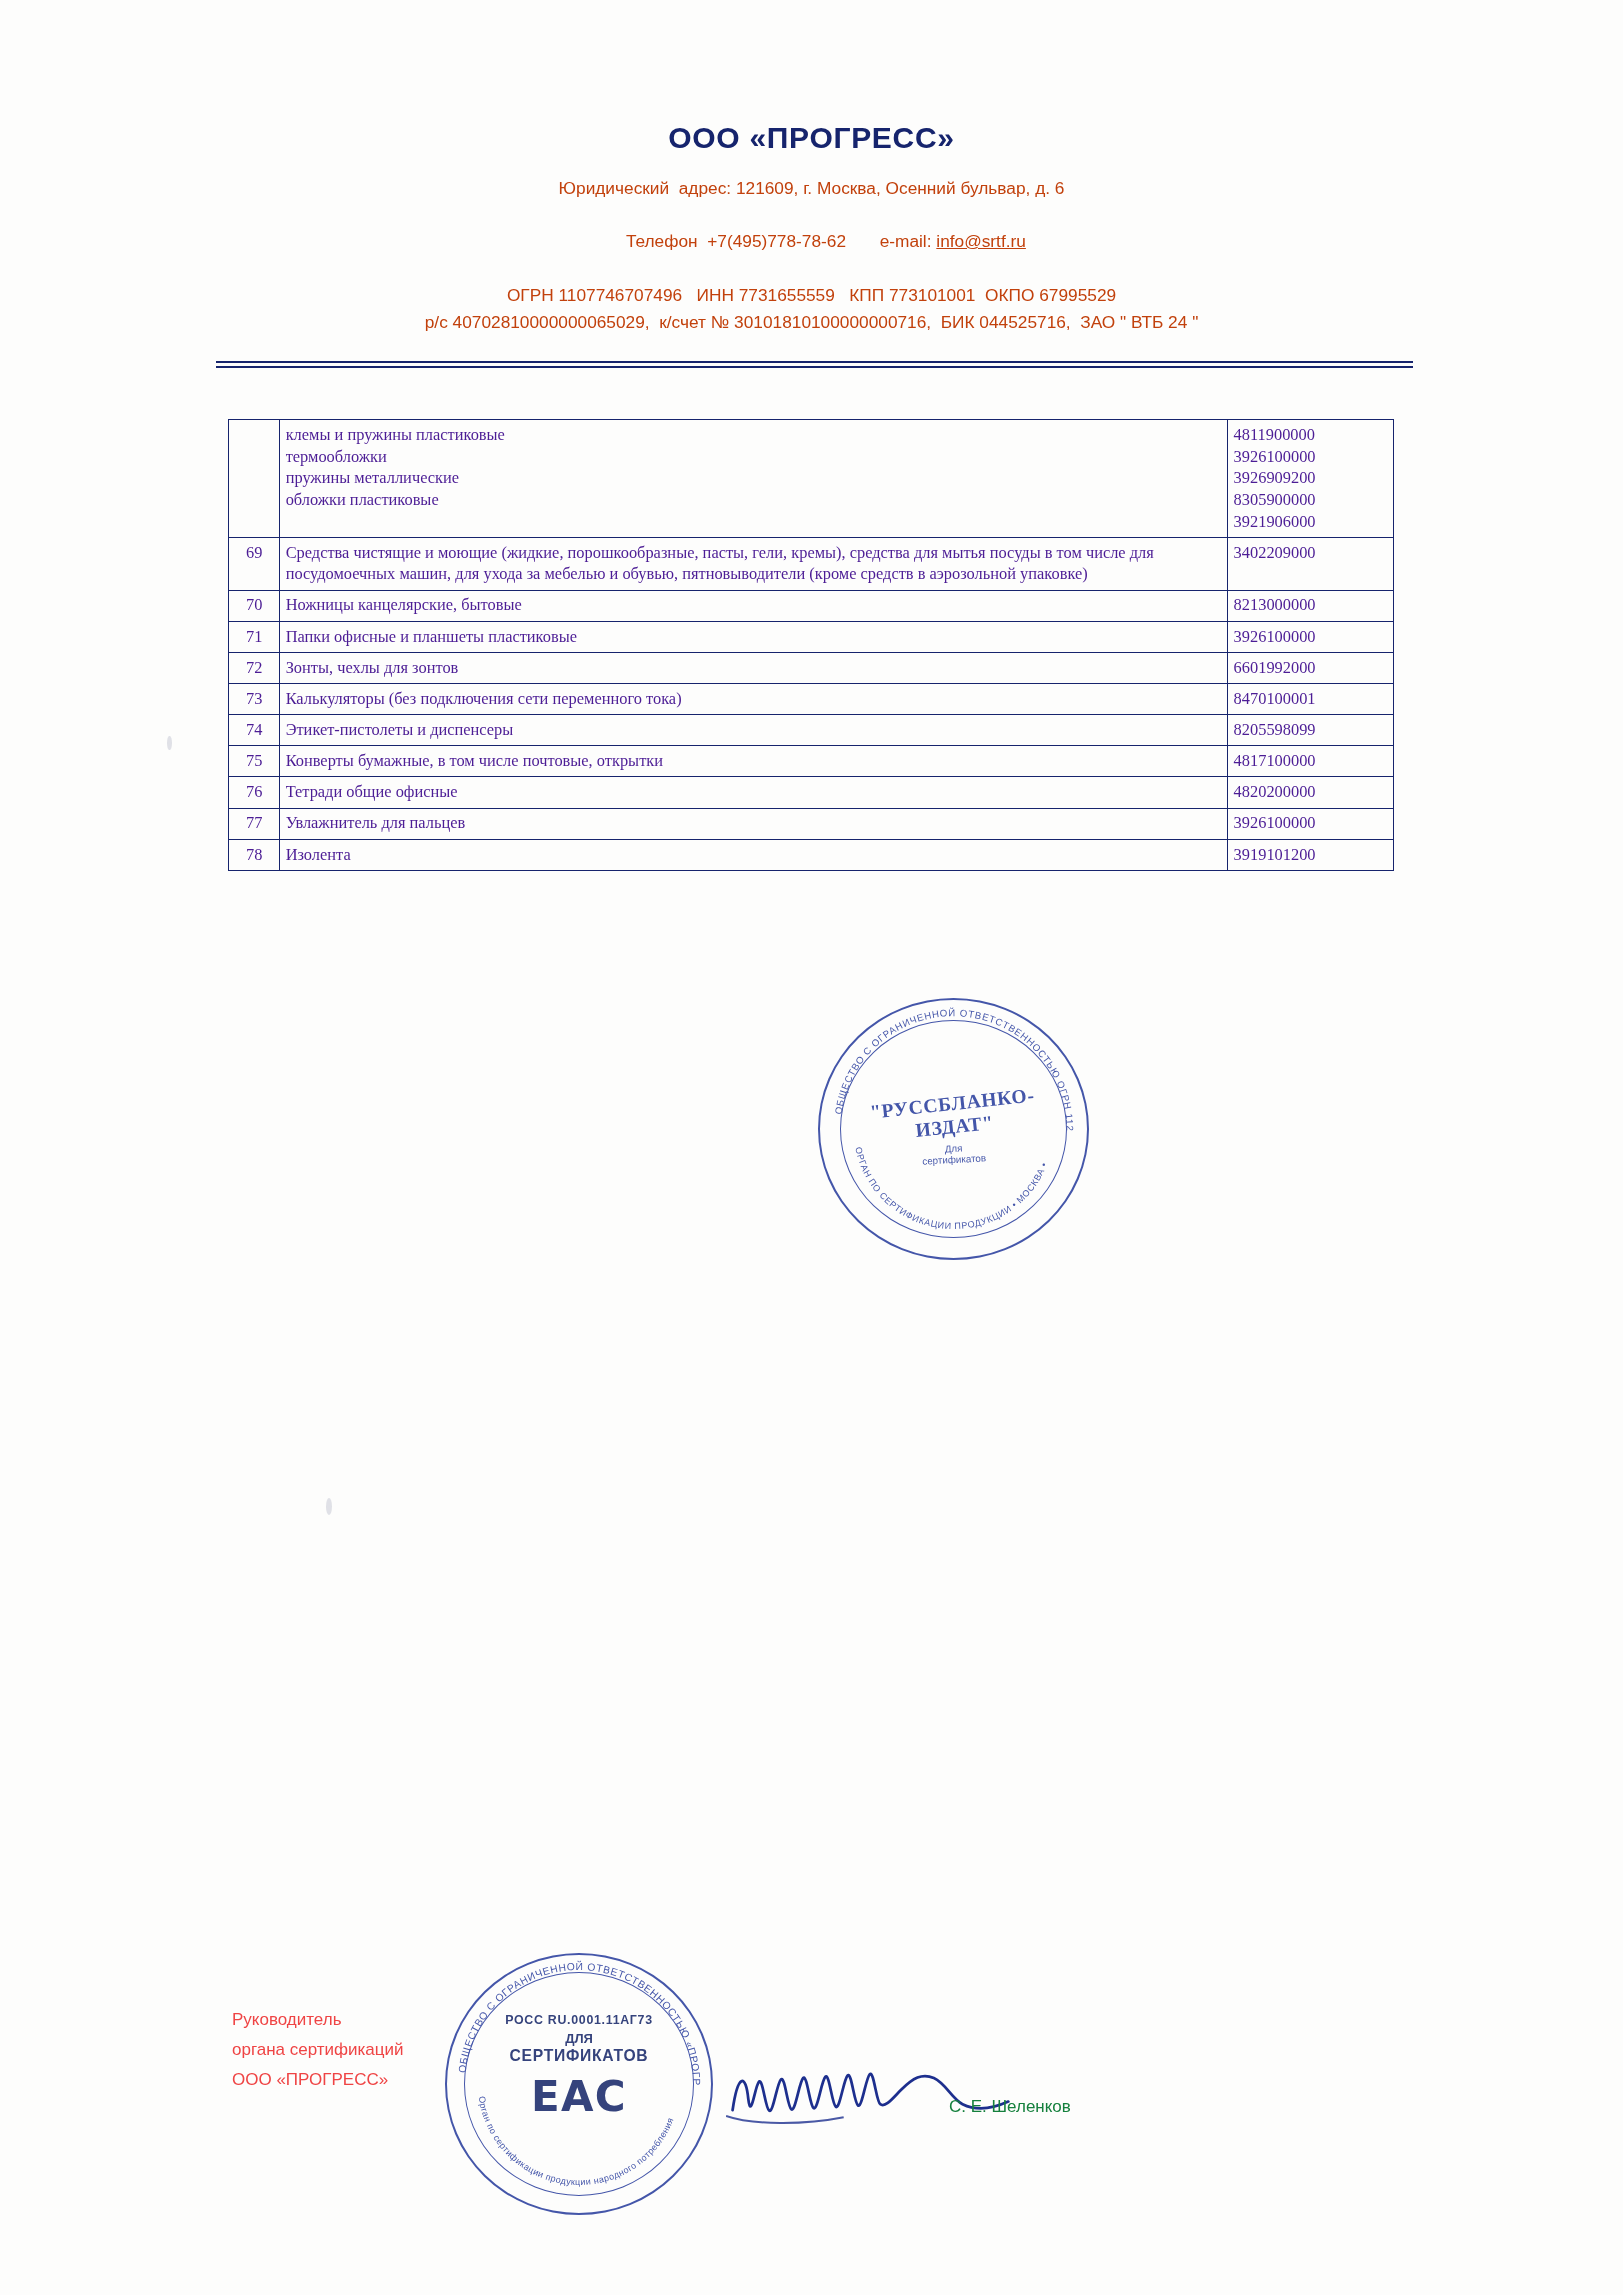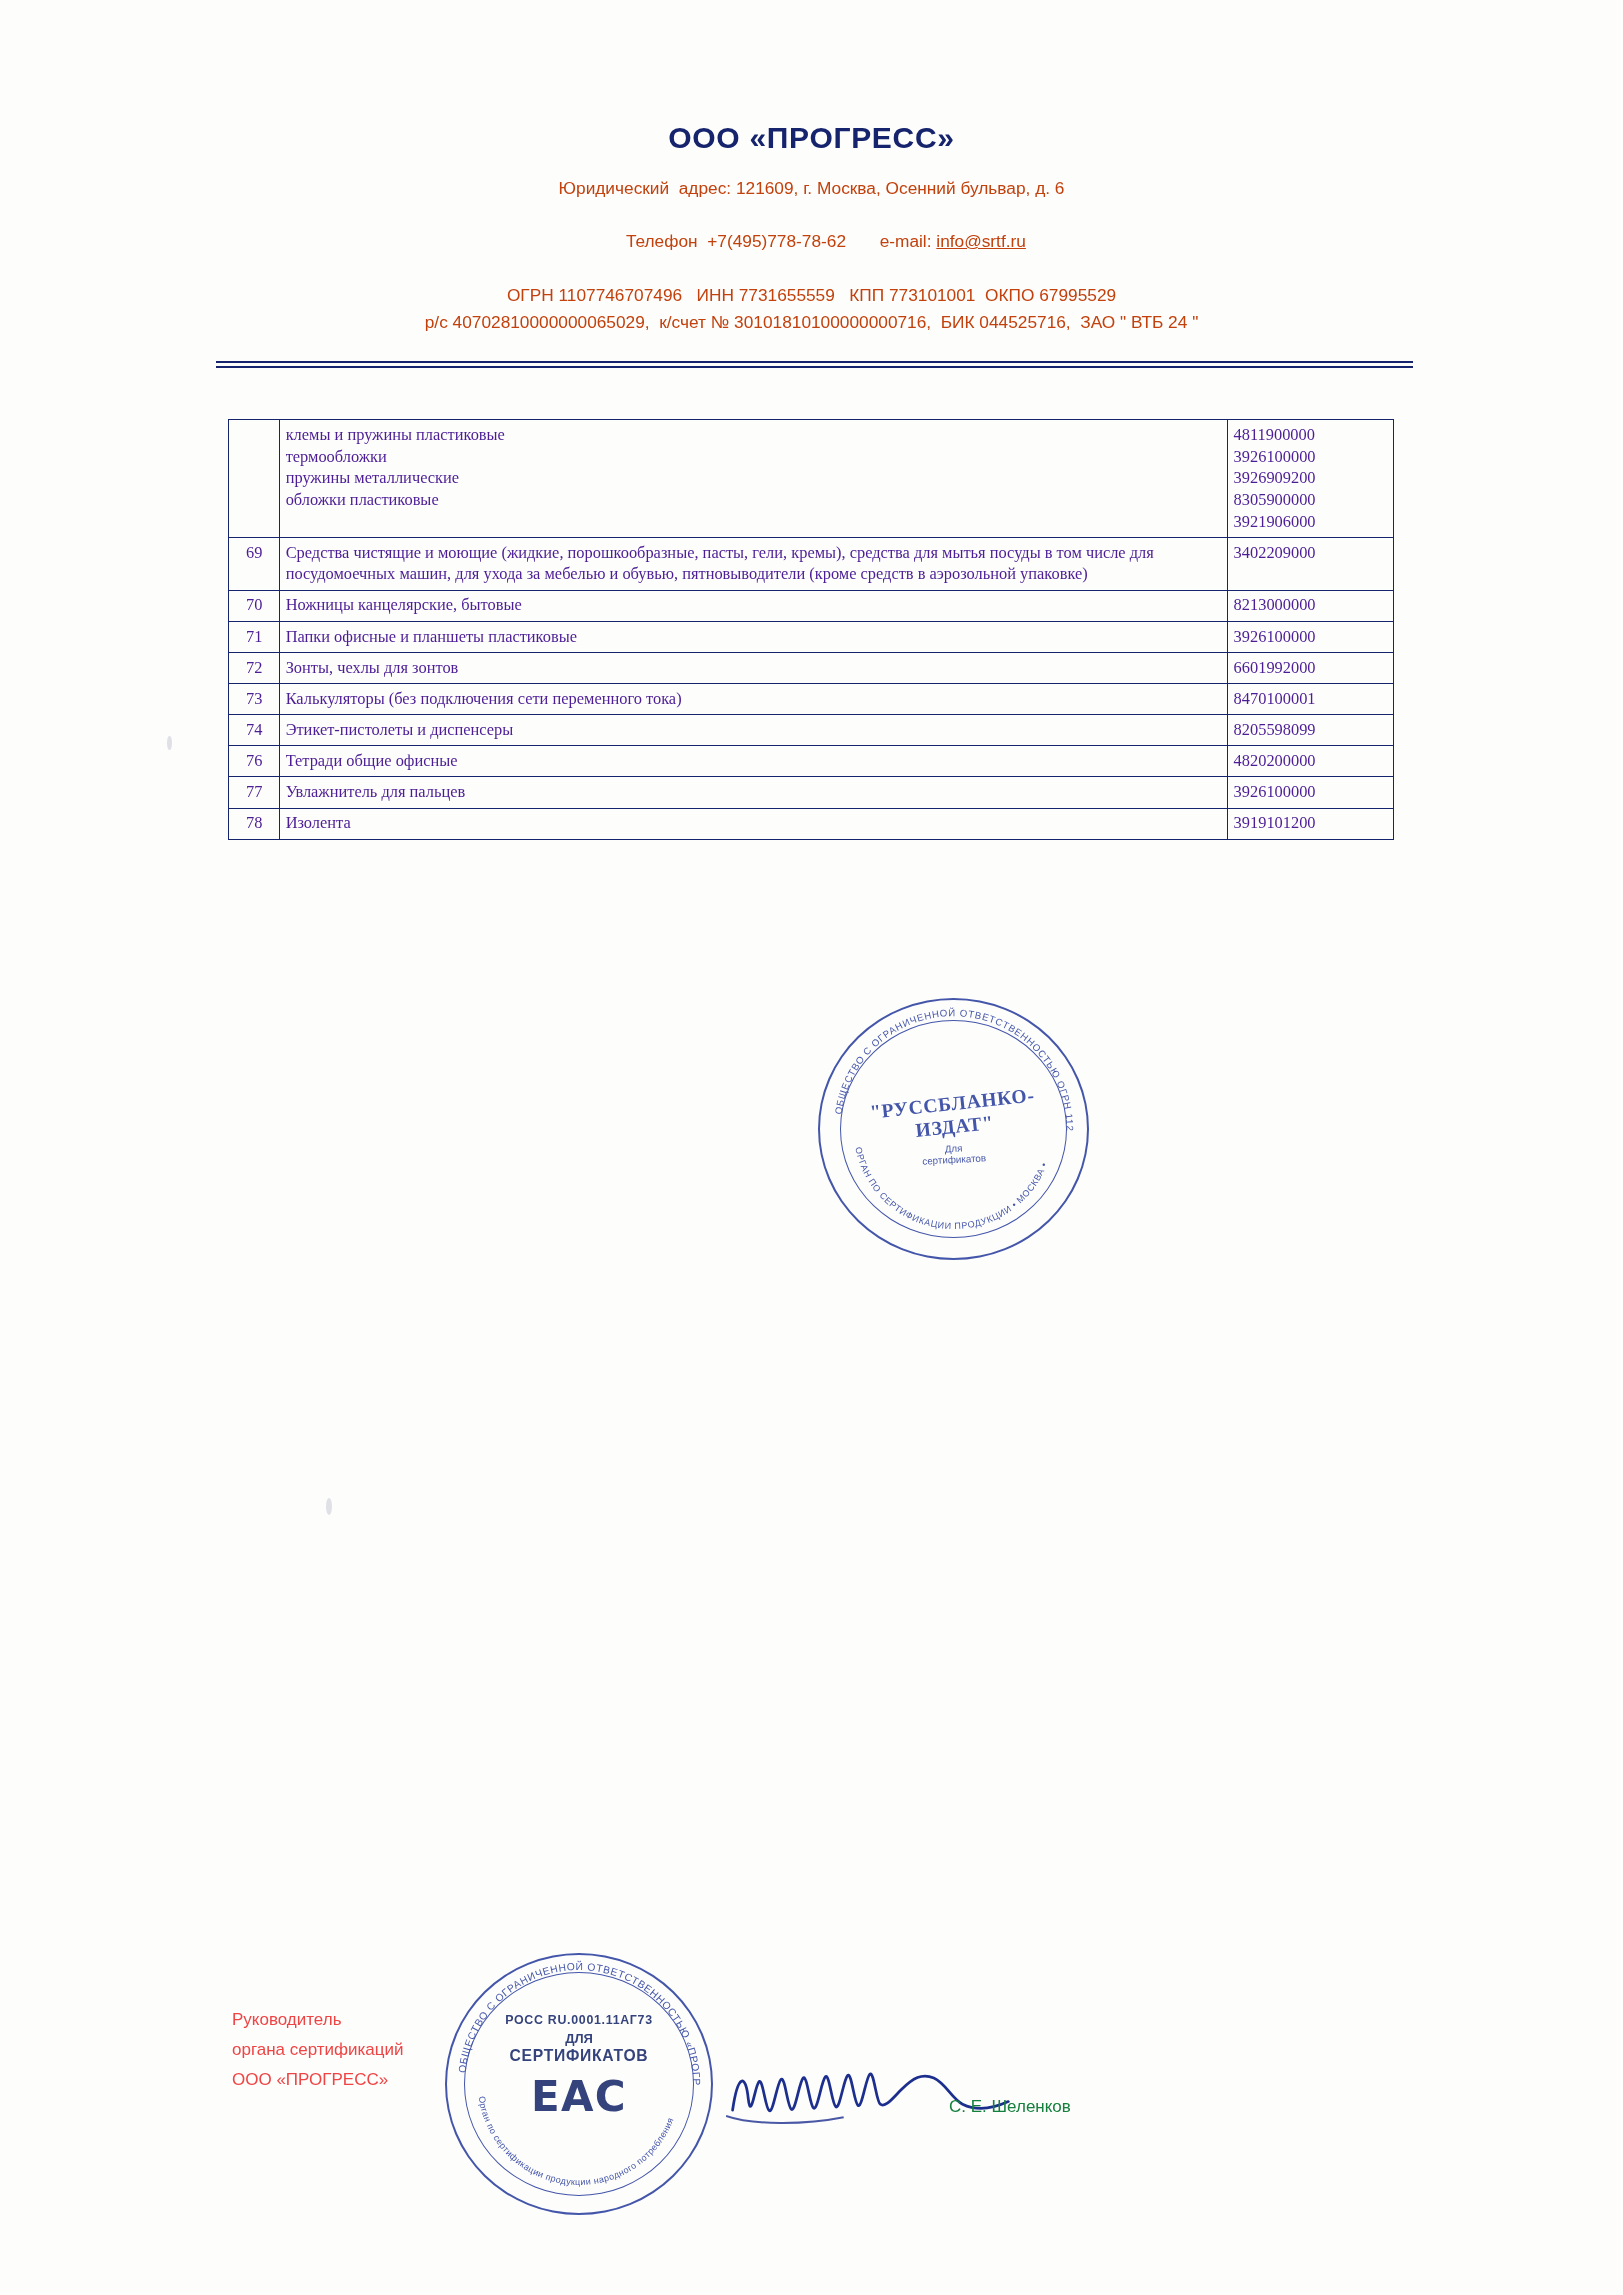--- a/index.html
+++ b/index.html
@@ -287,20 +287,25 @@
           <td class="col-name">Калькуляторы (без подключения сети переменного тока)</td>
           <td class="col-code"> 8470100001</td>
         </tr>
 
         <tr>
           <td class="col-num">74</td>
           <td class="col-name">Этикет-пистолеты и диспенсеры</td>
           <td class="col-code">8205598099</td>
         </tr>
 
+        <tr>
+          <td class="col-num">75</td>
+          <td class="col-name">Конверты бумажные, в том числе почтовые, открытки</td>
+          <td class="col-code">4817100000</td>
+        </tr>
 
         <tr>
           <td class="col-num">76</td>
           <td class="col-name">Тетради общие офисные</td>
           <td class="col-code">4820200000</td>
         </tr>
 
         <tr>
           <td class="col-num">77</td>
           <td class="col-name">Увлажнитель для пальцев</td>

